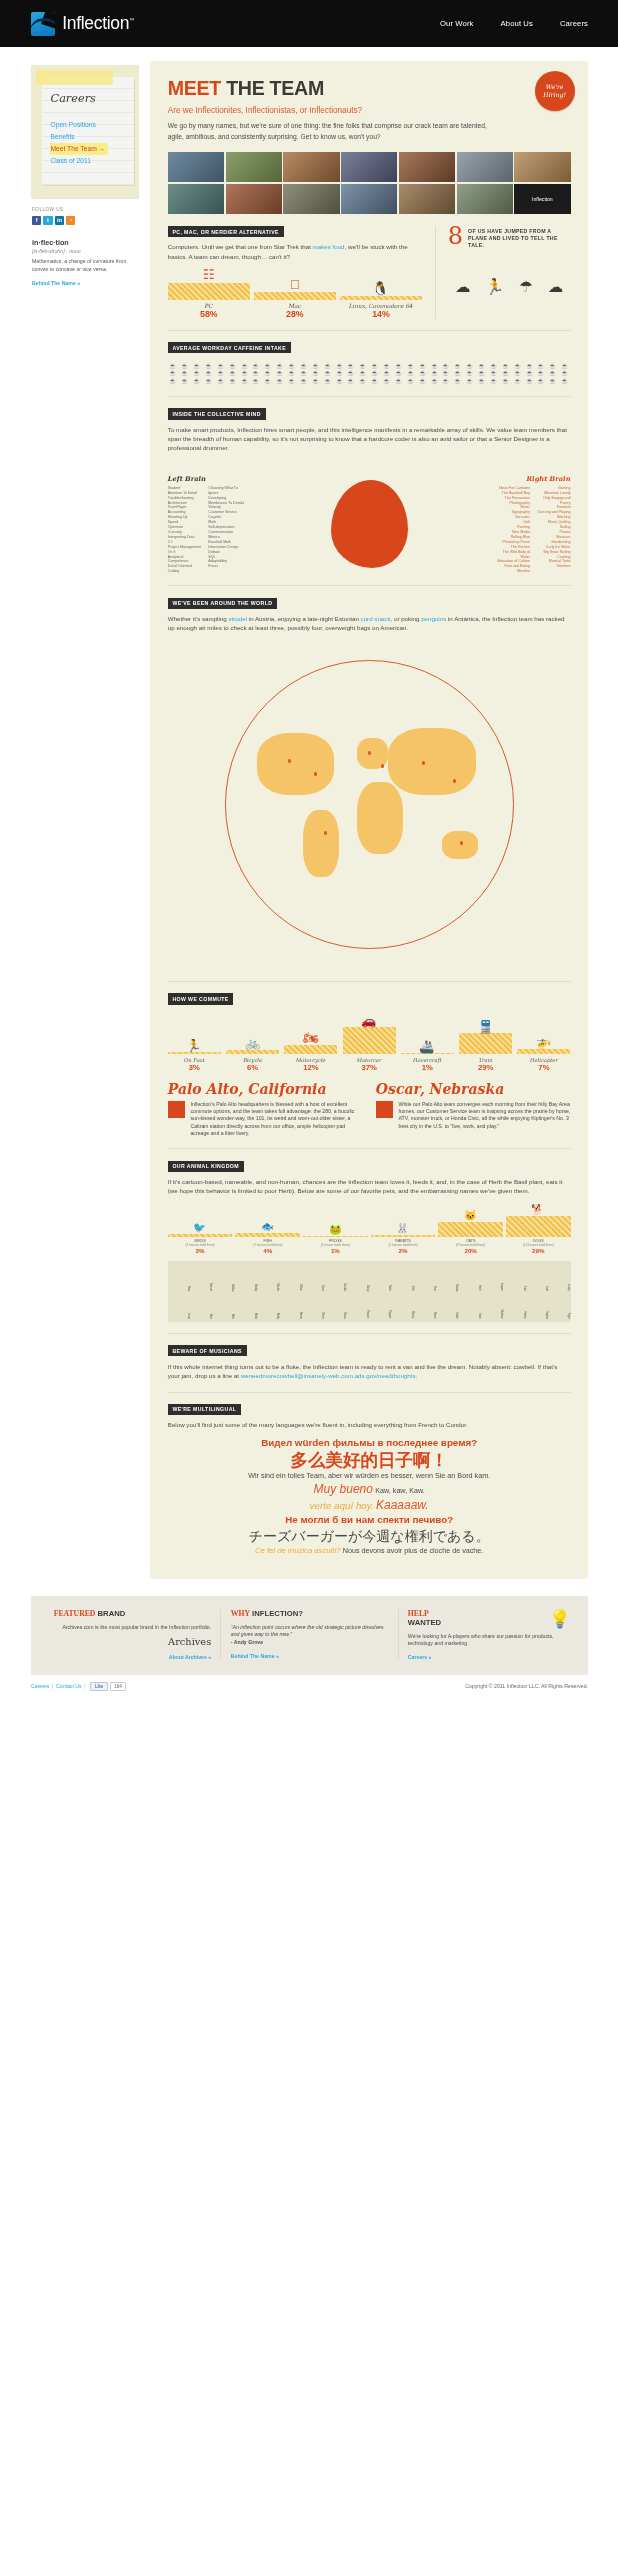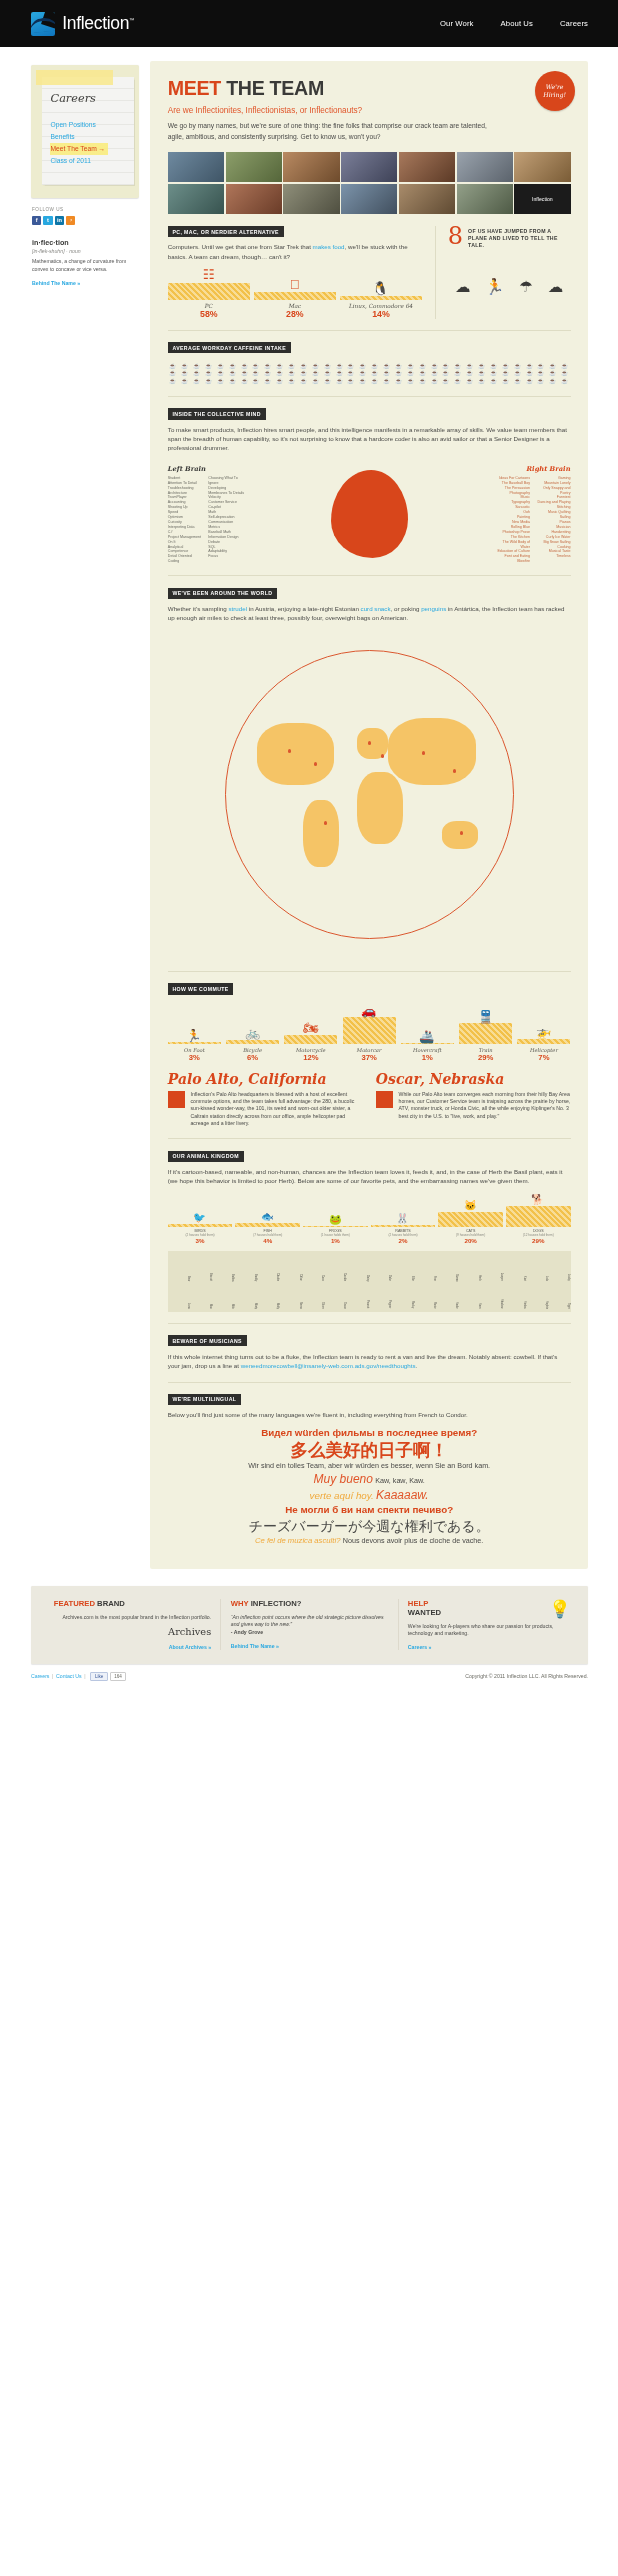--- a/index.html
+++ b/index.html
@@ -146,21 +146,21 @@
   
   .bigstat { display:flex; gap:5.2px; align-items:flex-start;}
   .bigstat .num { font-family:"DejaVu Serif",serif; color:#d8461b; font-size:24px; line-height:20.6px;}
   .bigstat .txt { font-size:5.2px; font-weight:bold; letter-spacing:0.3px; line-height:7.2px; color:#3a3a38; padding-top:1.5px;}
   .skydivers { height: 47px; display:flex; align-items:flex-end; justify-content:space-around; color:#3a3a38; font-size:15.5px;}
   
   .coffee-grid { display:grid; grid-template-columns: repeat(34,1fr); gap:1px; margin-top:4.1px;}
   .cup { font-size:5.7px; color:#d8461b; text-align:center; line-height:6.7px;}
   .cup.faded { color:#e8c2ae; }
   
-  .brain-wrap { display:flex; gap:7px; align-items:flex-start; margin-top:12px;}
+  .brain-wrap { display:flex; gap:7px; align-items:flex-start; margin-top:22px;}
   .brain-col { width: 77px; }
   .brain-col h5 { font-family:"DejaVu Serif",serif; font-style:italic; font-size:6.7px; margin-bottom:3.1px;}
   .brain-col.left h5 { color:#3a3a38; }
   .brain-col.right h5 { color:#d8461b; text-align:right;}
   .wordlist { font-size:3.6px; line-height:4.9px; color:#6a6a62; columns:2; column-gap:4.1px;}
   .wordlist.r { color:#c46a42; columns:2; text-align:right;}
   .brain-art { flex:1; height: 98px; position:relative; display:flex;align-items:center;justify-content:center;}
   .brain-head {
     width: 77px; height: 88px; background:#d8461b;
     border-radius: 52% 48% 46% 54% / 58% 56% 44% 42%;
@@ -218,21 +218,21 @@
   .ml .l8 { color:#f0a93c; font-size:7.7px; font-style:italic;}
   
   .promo {
     margin: 17.5px 31px 0 31px; background:#ebe9df; border-radius:1.5px;
     display:flex; padding: 13.4px 13.4px; gap: 0; position:relative;
     box-shadow: 0 0.5px 1px rgba(0,0,0,.1);
   }
   .promo-col { flex:1; padding: 0 9.3px; position:relative;}
   .promo-col + .promo-col { border-left:0.5px solid #ddd9cc;}
   .promo-col h4 { font-size:7.7px; margin-bottom:5.2px;}
-  .promo-col h4 .o { color:#d8461b; }
+  .promo-col h4 .o { color:#d8461b;font-family:Liberation Serif, serif; }
   .promo-col h4 .d { color:#3a3a38; }
   .promo-col p { font-size:5.2px; line-height:7.7px; color:#4a4a48; text-align:right;}
   .promo-col p.q { font-style:italic; text-align:left;}
   .promo-col a { font-size:5.2px; color:#29a8e0; text-decoration:none; font-weight:bold; display:block; margin-top:6.2px;}
   .promo-col.right p { text-align:left; }
   .card11411 {
     flex: 0 0 103px; background: radial-gradient(circle at 50% 35%, #fbe98e 0%, #f6d855 70%);
     padding:9.3px 6.2px; text-align:center; border-radius:1px; position:relative;
   }
   .card11411 .big { font-size:23px; color:#d8461b; font-weight:bold; letter-spacing:-1px; line-height:1;}

